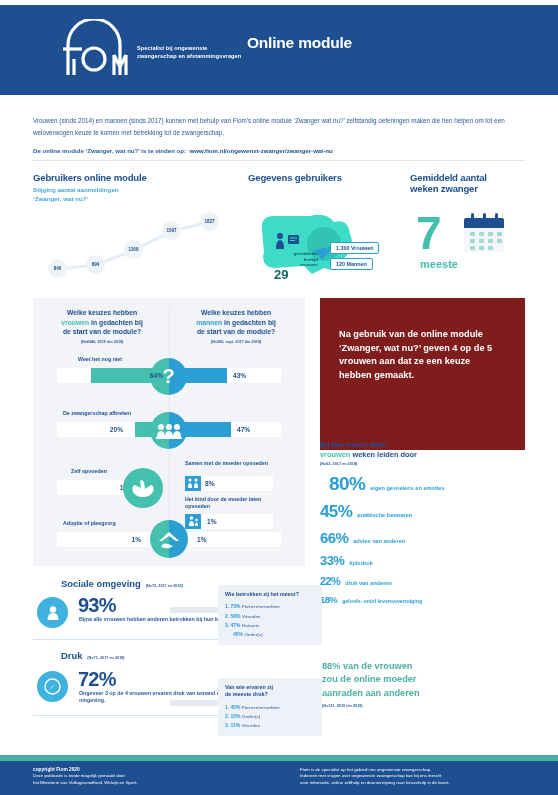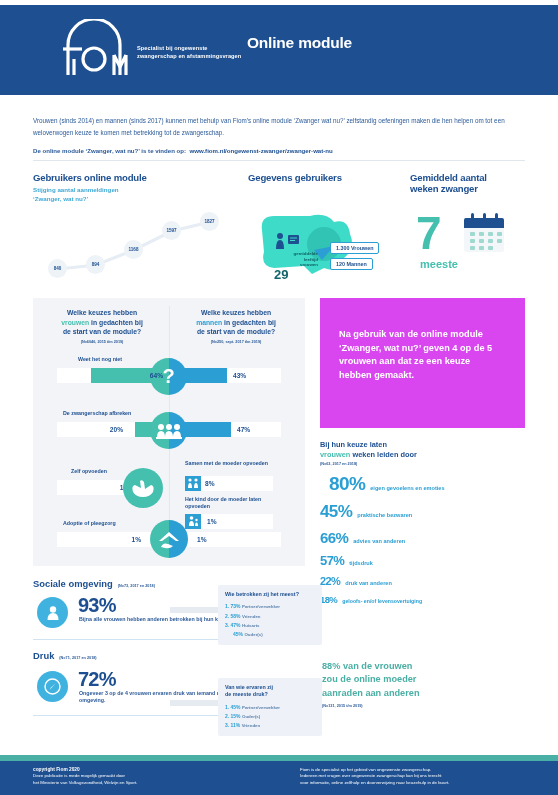--- a/index.html
+++ b/index.html
@@ -120,39 +120,39 @@
   .circ .rh { position:absolute; right:0; top:0; width:50%; height:100%; background:#2b9fd4; }
   .circ .gl {
     position:absolute; left:0; top:0; width:100%; height:100%;
     display:flex; align-items:center; justify-content:center;
     color:#fff; font-weight:bold;
   }
   .sq { position:absolute; background:#2b9fd4; display:flex; align-items:center; justify-content:center; }
 
   
   .teal-panel {
-    position:absolute; left:320px; top:298px; width:205px; height:130px;
-    background:#d946ef;
+    position:absolute; left:320px; top:298px; width:205px; height:152px;
+    background:#7f1d1d;
   }
   .teal-panel p {
     position:absolute; left:19px; top:30px; width:165px;
     color:#ffffff; font-size:9.2px; line-height:13.6px; font-weight:bold;
   }
   .lead-block { position:absolute; left:320px; top:440px; width:205px; height:125px; }
   .lead-title { font-size:7.4px; line-height:10px; font-weight:bold; color:#1d4f91; }
   .lead-title .hl { color:#45bfae; }
   .lead-n { font-size:3.8px; font-weight:bold; color:#2b5a99; margin-top:2px; }
   .lead-row { display:flex; align-items:baseline; margin-top:7px; }
   .lead-row .pct { font-weight:bold; color:#2b9fd4; letter-spacing:-.6px; }
   .lead-row .txt { font-size:5.6px; font-weight:bold; color:#2b9fd4; margin-left:5px; }
 
   
   .social { position:absolute; left:33px; top:578px; width:290px; }
   .social-head { display:flex; align-items:baseline; }
-  .social-head .t { font-size:9.4px; font-weight:bold; color:#1d4f91; }
+  .social-head .t { font-size:9.4px; font-weight:bold; color:#1d4f91;margin-left:28px; }
   .social-head .n { font-size:3.8px; font-weight:bold; color:#2b5a99; margin-left:5px; }
   .stat-row { position:relative; margin-top:8px; height:36px; }
   .stat-icon {
     position:absolute; left:4px; top:0; width:31px; height:31px; border-radius:50%;
     background:#2b9fd4; display:flex; align-items:center; justify-content:center;
   }
   .stat-icon.lite { background:#3fb2e0; }
   .stat-big {
     position:absolute; left:45px; top:-3px; font-size:20px; font-weight:bold;
     color:#1d4f91; letter-spacing:-.8px;
@@ -447,21 +447,21 @@
     </div>
     <div class="lead-row">
       <span class="pct" style="font-size:17px;">45%</span>
       <span class="txt">praktische bezwaren</span>
     </div>
     <div class="lead-row">
       <span class="pct" style="font-size:15px;">66%</span>
       <span class="txt">advies van anderen</span>
     </div>
     <div class="lead-row">
-      <span class="pct" style="font-size:13px;">57%</span>
+      <span class="pct" style="font-size:13px;">33%</span>
       <span class="txt">tijdsdruk</span>
     </div>
     <div class="lead-row">
       <span class="pct" style="font-size:11px;">22%</span>
       <span class="txt">druk van anderen</span>
     </div>
     <div class="lead-row">
       <span class="pct" style="font-size:9.5px;">18%</span>
       <span class="txt" style="font-size:5.2px;">geloofs- en/of levensovertuiging</span>
     </div>

